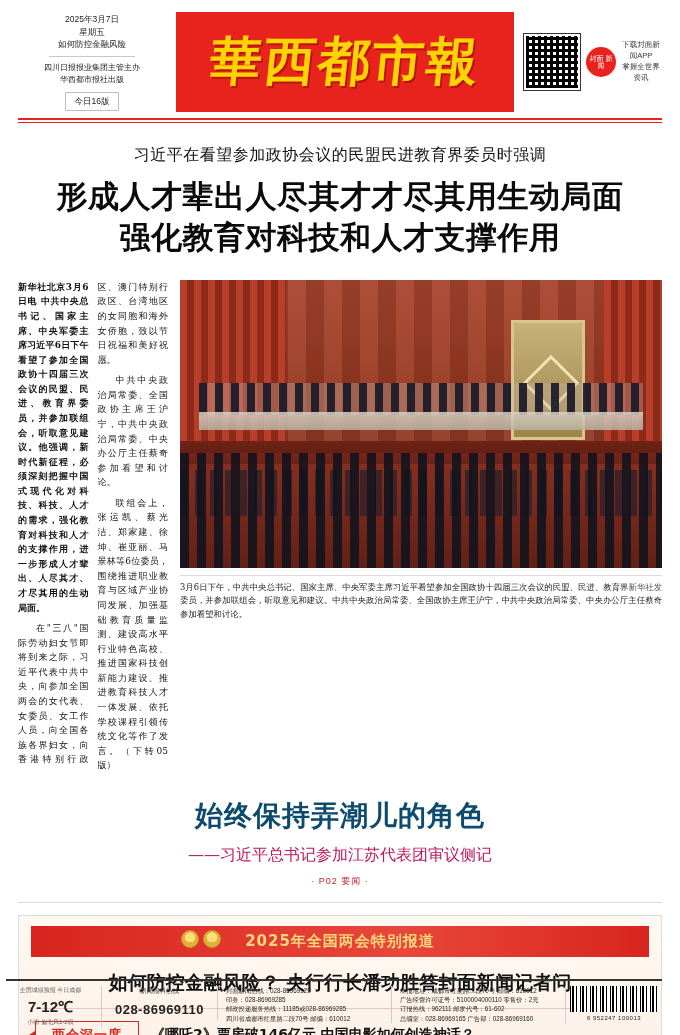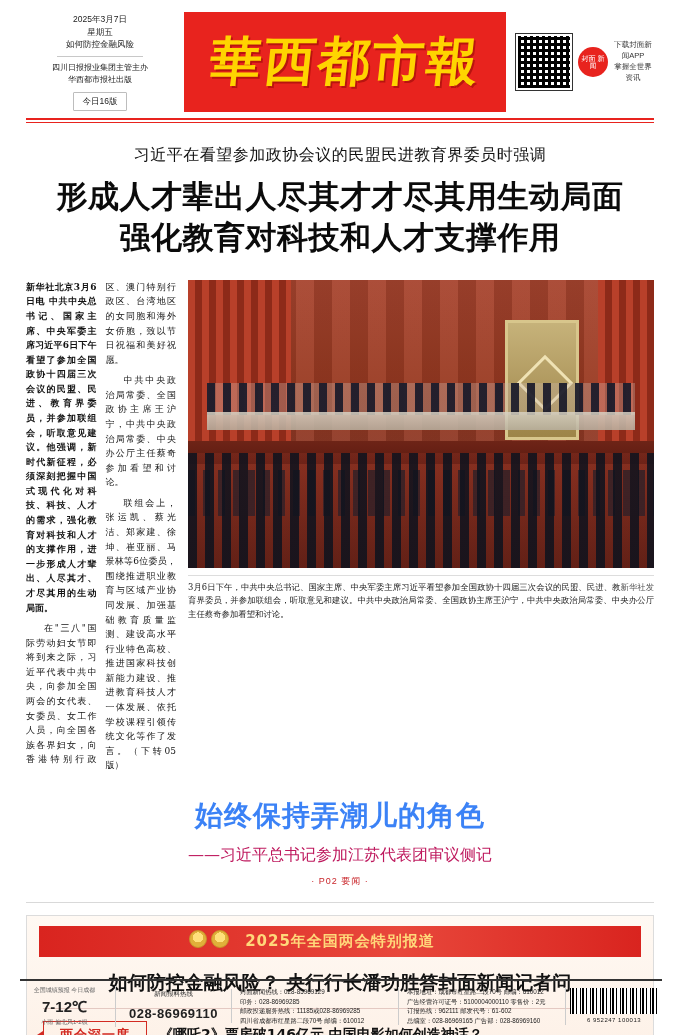--- a/index.html
+++ b/index.html
@@ -5,21 +5,21 @@
   * { box-sizing: border-box; }
   html, body { margin:0; padding:0; }
   body {
     width: 680px;
     height: 1035px;
     background: #ffffff;
     font-family: "Liberation Sans", sans-serif;
     color: #1a1a1a;
     overflow: hidden;
   }
-  .page { position: relative; width: 680px; height: 1035px; padding: 0 26px; }
+  .page { position: relative; width: 680px; height: 1035px; padding: 0 18px; }
 
   
   .masthead {
     display: flex;
     align-items: stretch;
     padding-top: 12px;
     height: 112px;
   }
   .mast-left {
     width: 148px;
@@ -212,21 +212,21 @@
     padding-top: 5px;
   }
   .caption .credit { float: right; color: #555; }
 
   
   .sub-block { text-align:center; margin-top: 24px; }
   .sub-title {
     font-family: "DejaVu Sans", sans-serif;
     font-weight: bold;
     font-size: 28px;
-    color: #3b82f6;
+    color: #0c4a6e;
     letter-spacing: 1px;
   }
   .sub-sub {
     font-family: "DejaVu Serif", serif;
     font-size: 16px;
     color: #be185d;
     margin-top: 10px;
   }
   .sub-page {
     margin-top: 9px;
@@ -304,25 +304,25 @@
     font-family: "DejaVu Sans", sans-serif;
     font-weight: bold;
     font-size: 14px;
     color: #131313;
     line-height: 1.5;
   }
 
   
   .footer {
     position: absolute;
-    left: 20px; right: 18px; bottom: 8px;
+    left: 6px; right: 18px; bottom: 8px;
     border-top: 2px solid #333;
     padding-top: 5px;
     display: flex;
-    align-items: center;
+    align-items: flex-start;
     font-size: 7px;
     color: #222;
     line-height: 1.5;
   }
   .f-weather {
     width: 96px; text-align:center; padding-right:6px;
     border-right: 1px solid #ccc;
   }
   .f-weather .label { font-size: 6px; color:#666; }
   .f-weather .temp { font-size: 15px; font-weight:bold; margin-top:1px; }

